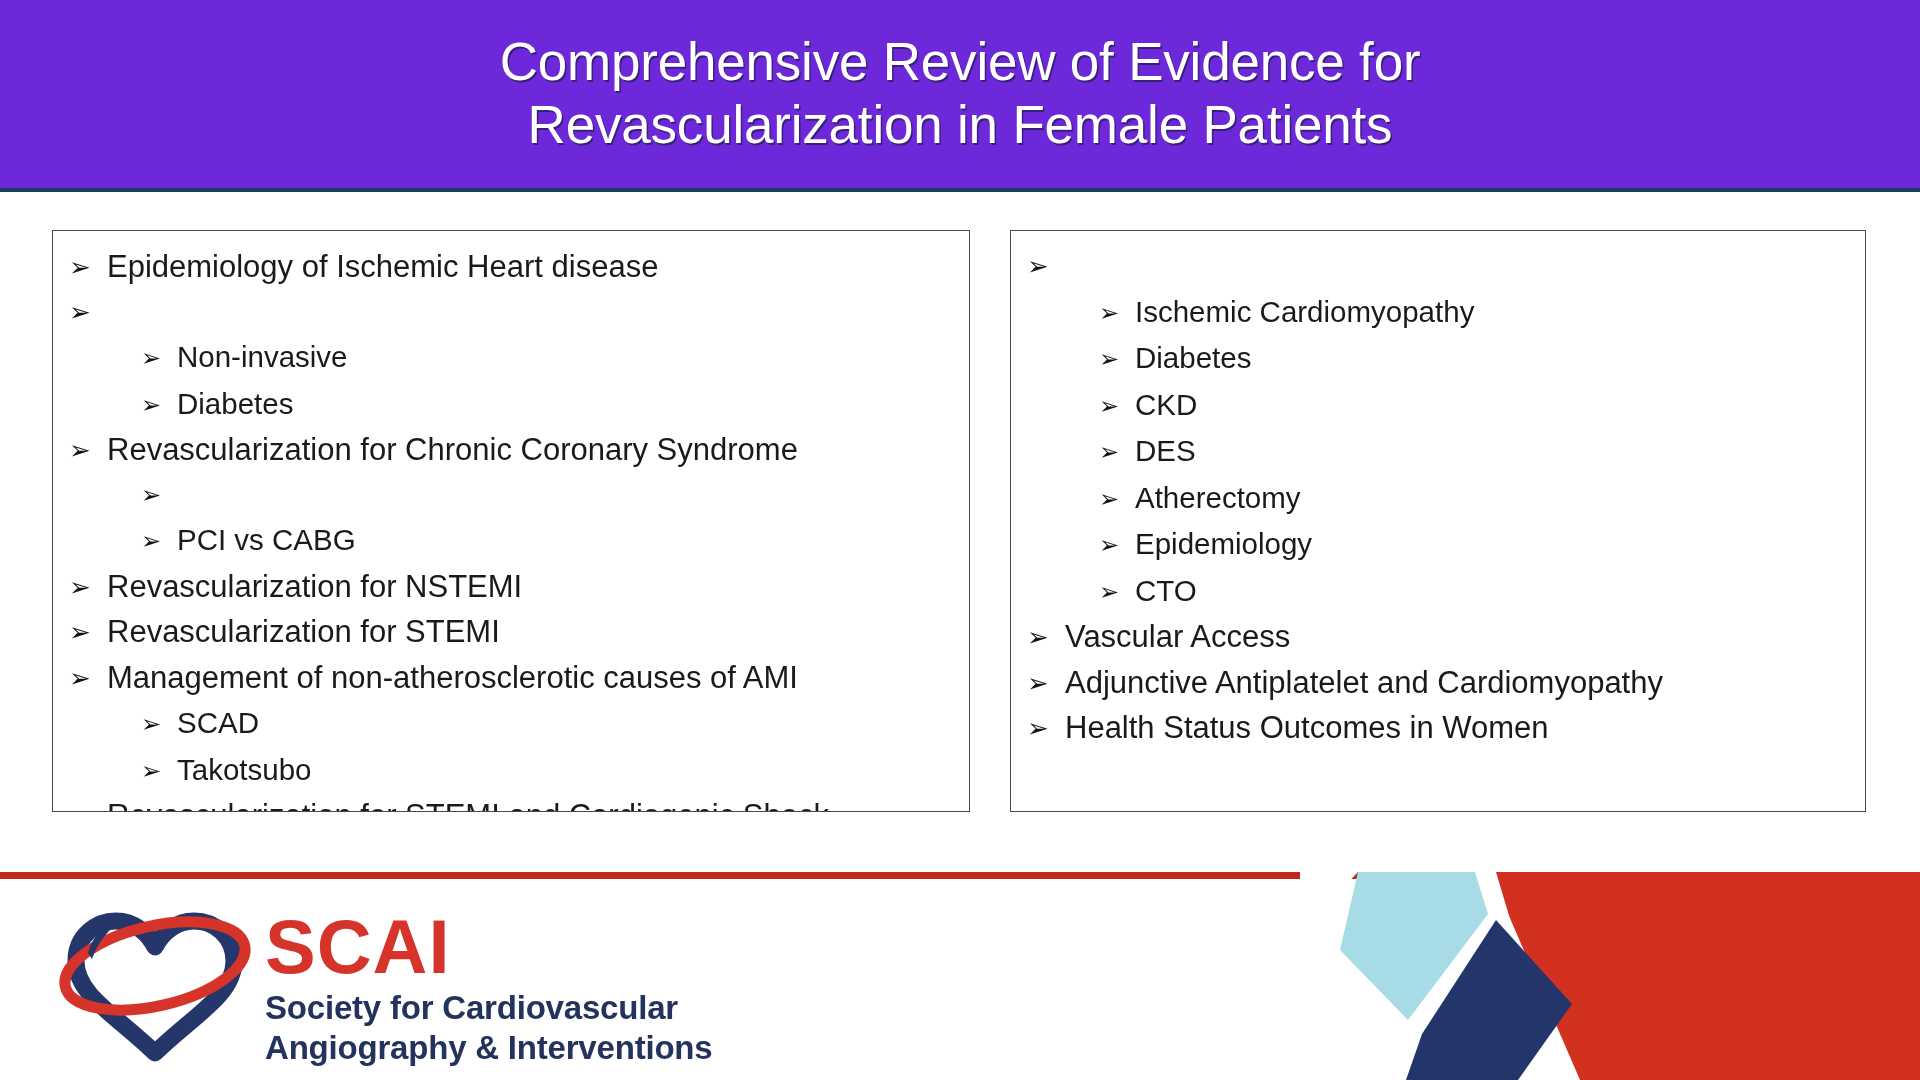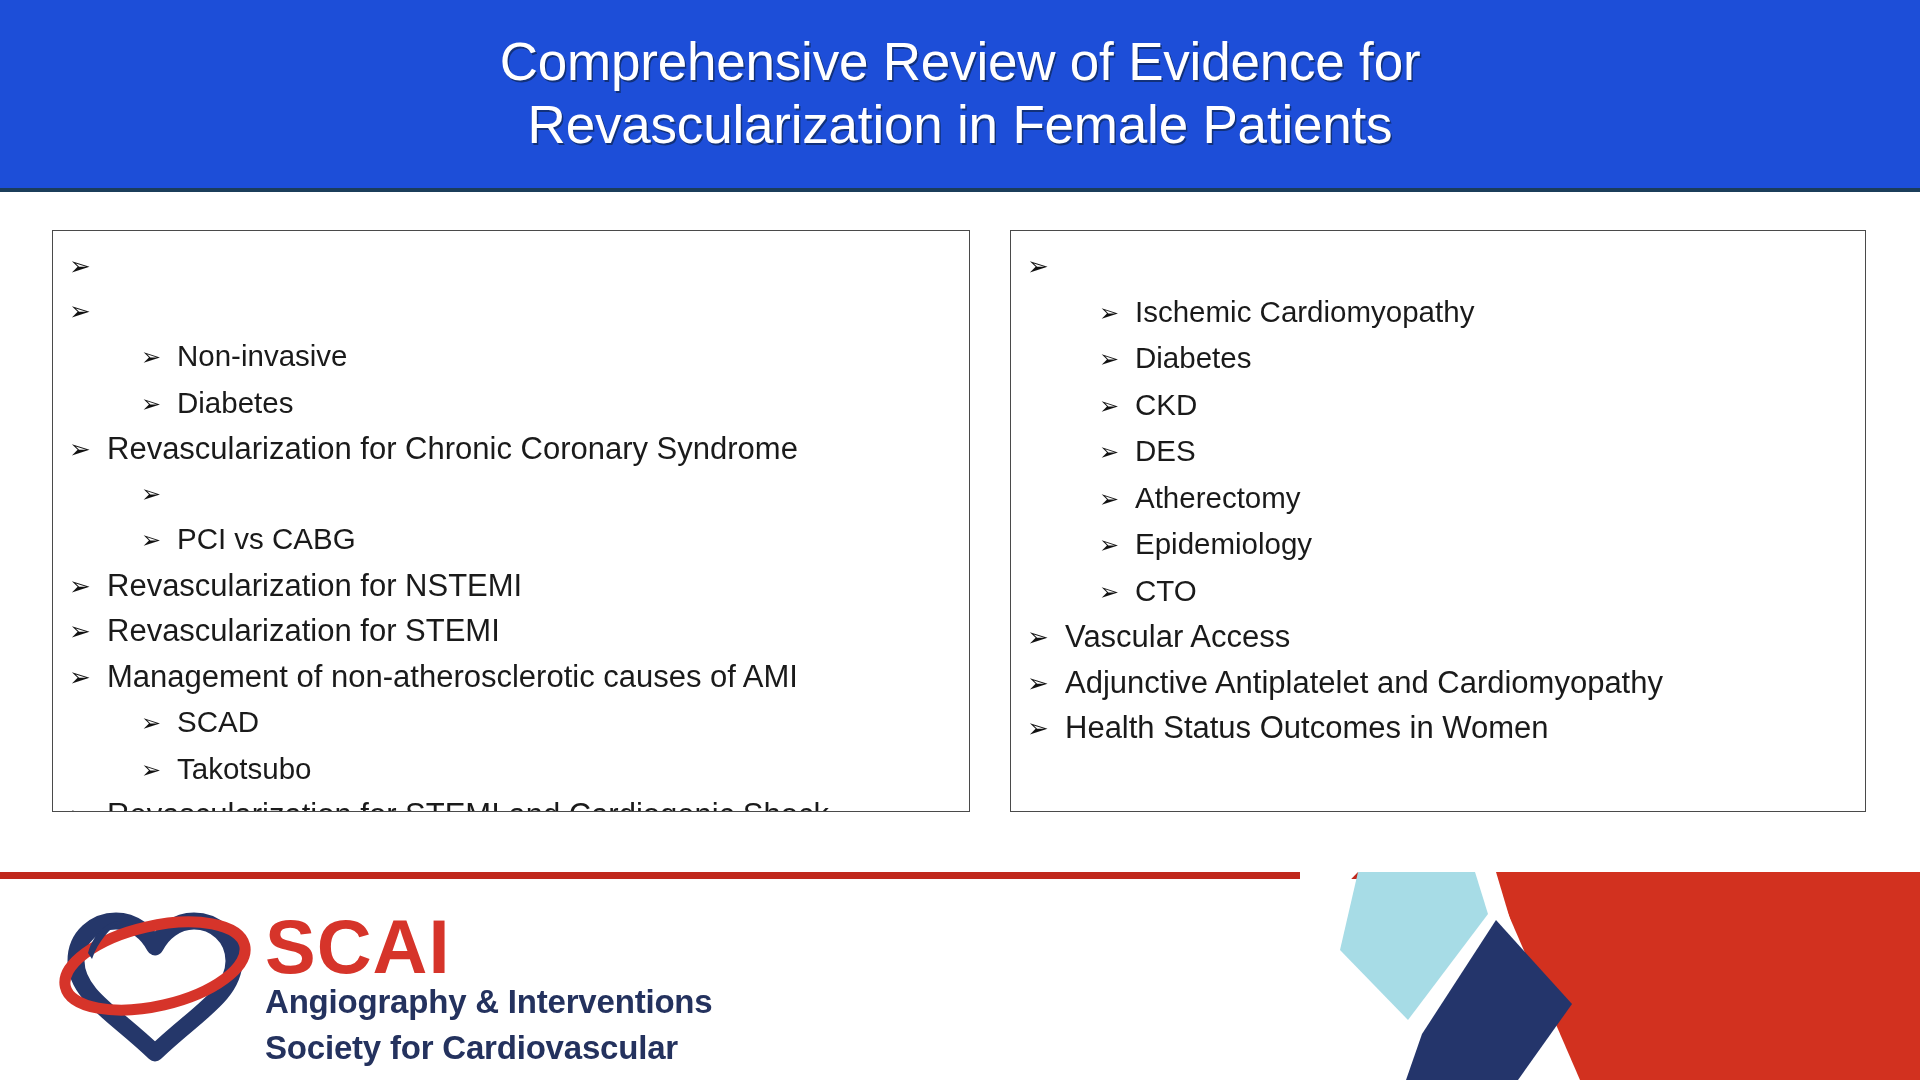--- a/index.html
+++ b/index.html
@@ -164,31 +164,32 @@
     position: absolute;
     right: 0;
     top: 0;
     width: 620px;
     height: 208px;
   }
 </style>
 </head>
 <body>
 
-<div id="header-band" style="background: #1d4ed8;">
+<div id="header-band" style="background: #6d28d9;">
   <div id="slide-title" style="color: rgb(255, 255, 255);">Comprehensive Review of Evidence for
 Revascularization in Female Patients</div>
 </div>
 
 <div id="content-area">
 
   <div class="outline-box" id="outline-box-left">
     <ul class="bullet-list" id="left-list">
         <li class="bullet-item level-1">
           <span class="bullet-glyph">➢</span>
+          <span class="bullet-text">Epidemiology of Ischemic Heart disease</span>
         </li>
         <li class="bullet-item level-1">
           <span class="bullet-glyph">➢</span>
         </li>
         <li class="bullet-item level-2">
           <span class="bullet-glyph">➢</span>
           <span class="bullet-text">Non-invasive</span>
         </li>
         <li class="bullet-item level-2">
           <span class="bullet-glyph">➢</span>
@@ -293,22 +294,22 @@
       <path d="M97 150 C 58 112, 18 92, 18 58 C 18 33, 38 18, 58 18 C 76 18, 90 30, 97 44
                C 104 30, 118 18, 136 18 C 156 18, 176 33, 176 58 C 176 92, 136 112, 97 150 Z" fill="none" stroke="#25376a" stroke-width="17" stroke-linejoin="round"></path>
 
       <ellipse cx="97" cy="63" rx="92" ry="40" fill="none" stroke="#d6342a" stroke-width="11" transform="rotate(-13 97 63)"></ellipse>
 
       <path d="M30 50 C 36 28, 52 18, 62 18 C 52 26, 40 38, 34 56 Z" fill="#25376a"></path>
     </svg>
 
     <div id="scai-wordmark">
       <div id="scai-acronym" style="color: rgb(214, 52, 42);">SCAI</div>
+      <div class="scai-tagline" id="scai-tagline-1" style="color: rgb(36, 50, 94);">Society for Cardiovascular</div>
       <div class="scai-tagline" id="scai-tagline-2" style="color: rgb(36, 50, 94);">Angiography &amp; Interventions</div>
-      <div class="scai-tagline" id="scai-tagline-1" style="color: rgb(36, 50, 94);">Society for Cardiovascular</div>
     </div>
   </div>
 
   <svg id="corner-graphic" viewBox="0 0 620 208" preserveAspectRatio="none">
 
     <polygon points="190,0 620,0 620,208 280,208" fill="#d2311f"></polygon>
 
     <polygon points="168,0 196,0 258,208 228,208" fill="#ffffff"></polygon>
 
     <polygon points="58,0 175,0 188,42 108,148 40,78" fill="#a7dce6"></polygon>

